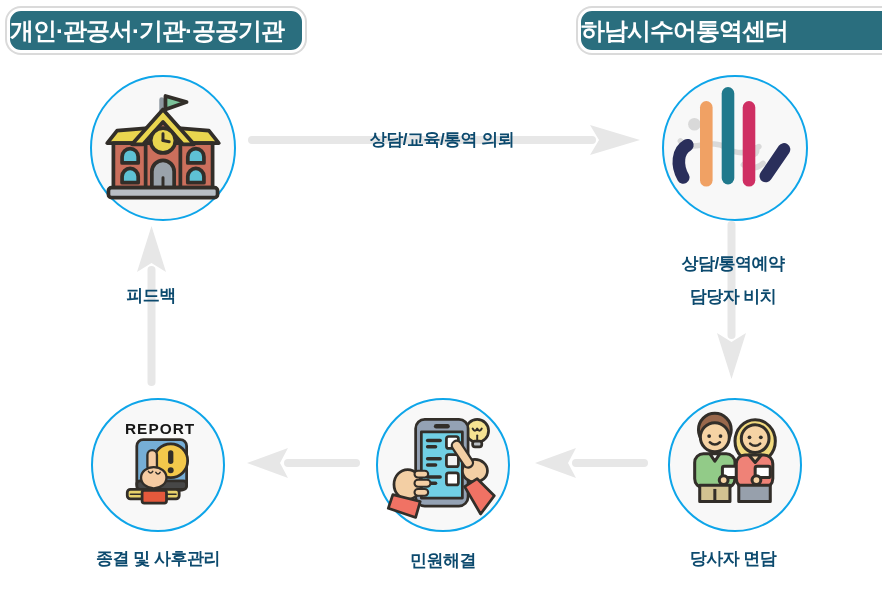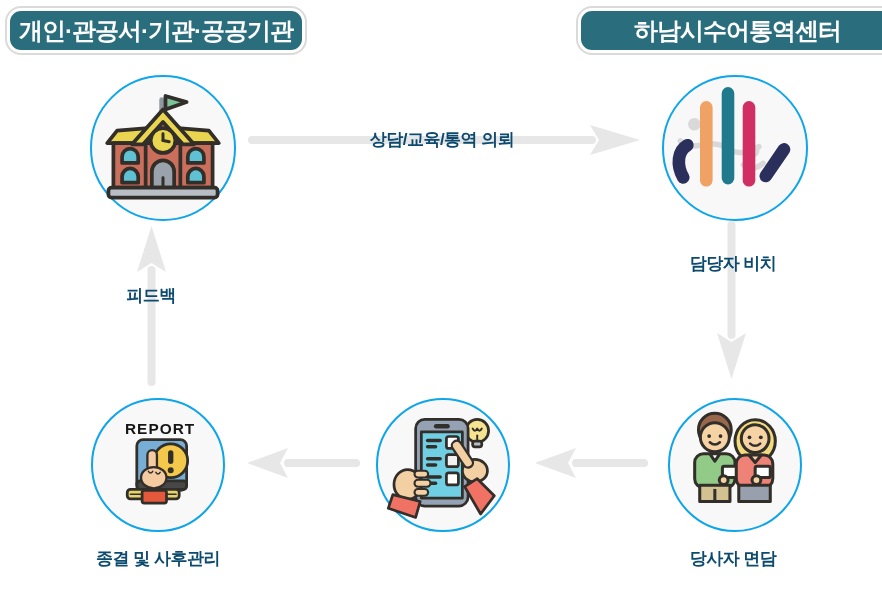--- a/index.html
+++ b/index.html
@@ -5,21 +5,21 @@
   html,body{margin:0;padding:0;background:#ffffff;}
   .stage{
     position:relative;width:882px;height:604px;background:#ffffff;overflow:hidden;
     font-family:"Liberation Sans",sans-serif;
   }
   .badge{
     position:absolute;height:45px;box-sizing:border-box;
     background:#2a6e7e;border:3px solid #ffffff;border-radius:14px;
     box-shadow:0 0 0 2px #dadada;
     color:#ffffff;font-weight:bold;font-size:24px;letter-spacing:-1px;
-    display:flex;align-items:center;justify-content:center;white-space:nowrap;
+    display:flex;align-items:center;justify-content:flex-start;white-space:nowrap;
   }
   .badge.left{left:7px;top:8px;width:298px;}
   .badge.right{left:578px;top:8px;width:319px;}
   .circle{
     position:absolute;box-sizing:border-box;border-radius:50%;
     background:#f8f8f8;border:2px solid #0ea5e9;
     display:flex;align-items:center;justify-content:center;
   }
   .c-tl{left:90px;top:75px;width:146px;height:146px;}
   .c-tr{left:662px;top:75px;width:146px;height:146px;}
@@ -200,29 +200,33 @@
         <rect x="35" y="74" width="23" height="12" rx="2" fill="#e4593c"></rect>
       </g>
     </svg>
   </div>
 
   <div class="lbl lbl-request">
     <span>상담/교육/통역 의뢰</span>
   </div>
 
   <div class="lbl lbl-reservation">
+    <div>상담/통역예약</div>
     <div>담당자 비치</div>
   </div>
 
   <div class="lbl lbl-feedback">
     <span>피드백</span>
   </div>
 
   <div class="lbl lbl-dispatch">
     <div>당사자 면담</div>
   </div>
 
+  <div class="lbl lbl-resolution">
+    <span>민원해결</span>
+  </div>
 
   <div class="lbl lbl-closure">
     <span>종결 및 사후관리</span>
   </div>
 
 </div>
 
 </body></html>

